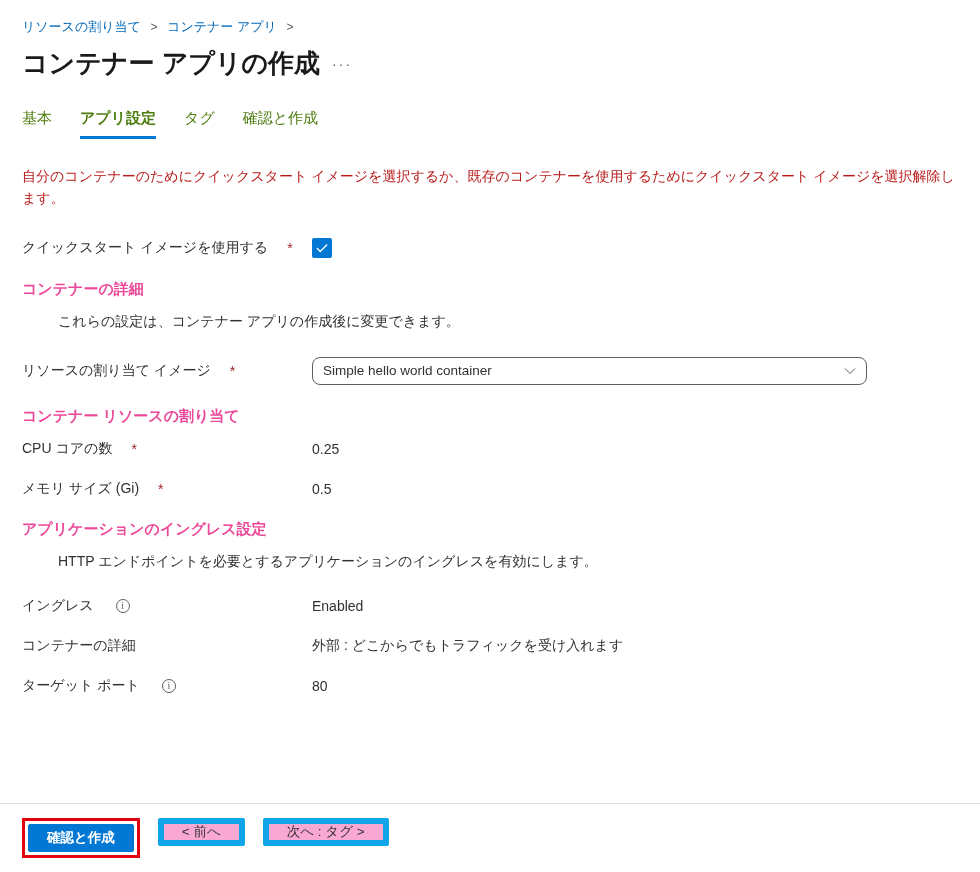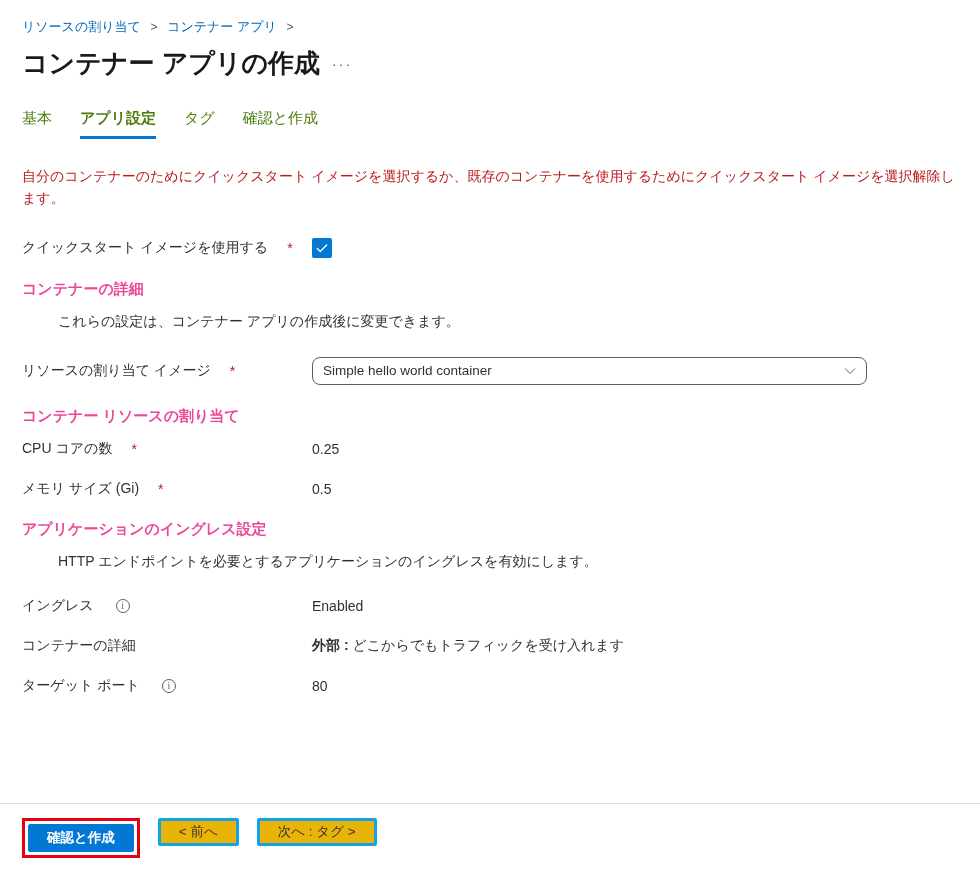--- a/index.html
+++ b/index.html
@@ -108,41 +108,41 @@
     border: 1px solid #605e5c;
     border-radius: 50%;
     align-items: center; justify-content: center;
     font-size: 10px;
     color: #605e5c;
     margin-left: 6px;
     cursor: pointer;
     font-style: normal;
     font-family: serif;
   }
-  .bold { font-weight: 700; }
+  .bold { font-weight: 400; }
   .footer {
     position: absolute;
     left: 0; right: 0; bottom: 0;
     border-top: 1px solid #e1dfdd;
     padding: 14px 22px;
     display: flex;
     gap: 18px;
     background: #fff;
   }
   .btn {
     height: 28px;
     padding: 0 18px;
     font-size: 13.5px;
     border-radius: 2px;
     cursor: pointer;
     display: inline-flex;
     align-items: center;
     justify-content: center;
-    border: 3px solid #0ea5e9;
-    background: #eab308;
+    border: 6px solid #0ea5e9;
+    background: #f9a8d4;
     color: #323130;
   }
   .btn-primary {
     background: #0078d4;
     color: #fff;
     border: 1px solid #0078d4;
     font-weight: 600;
   }
   .highlight-box {
     border: 3px solid #e3000f;

